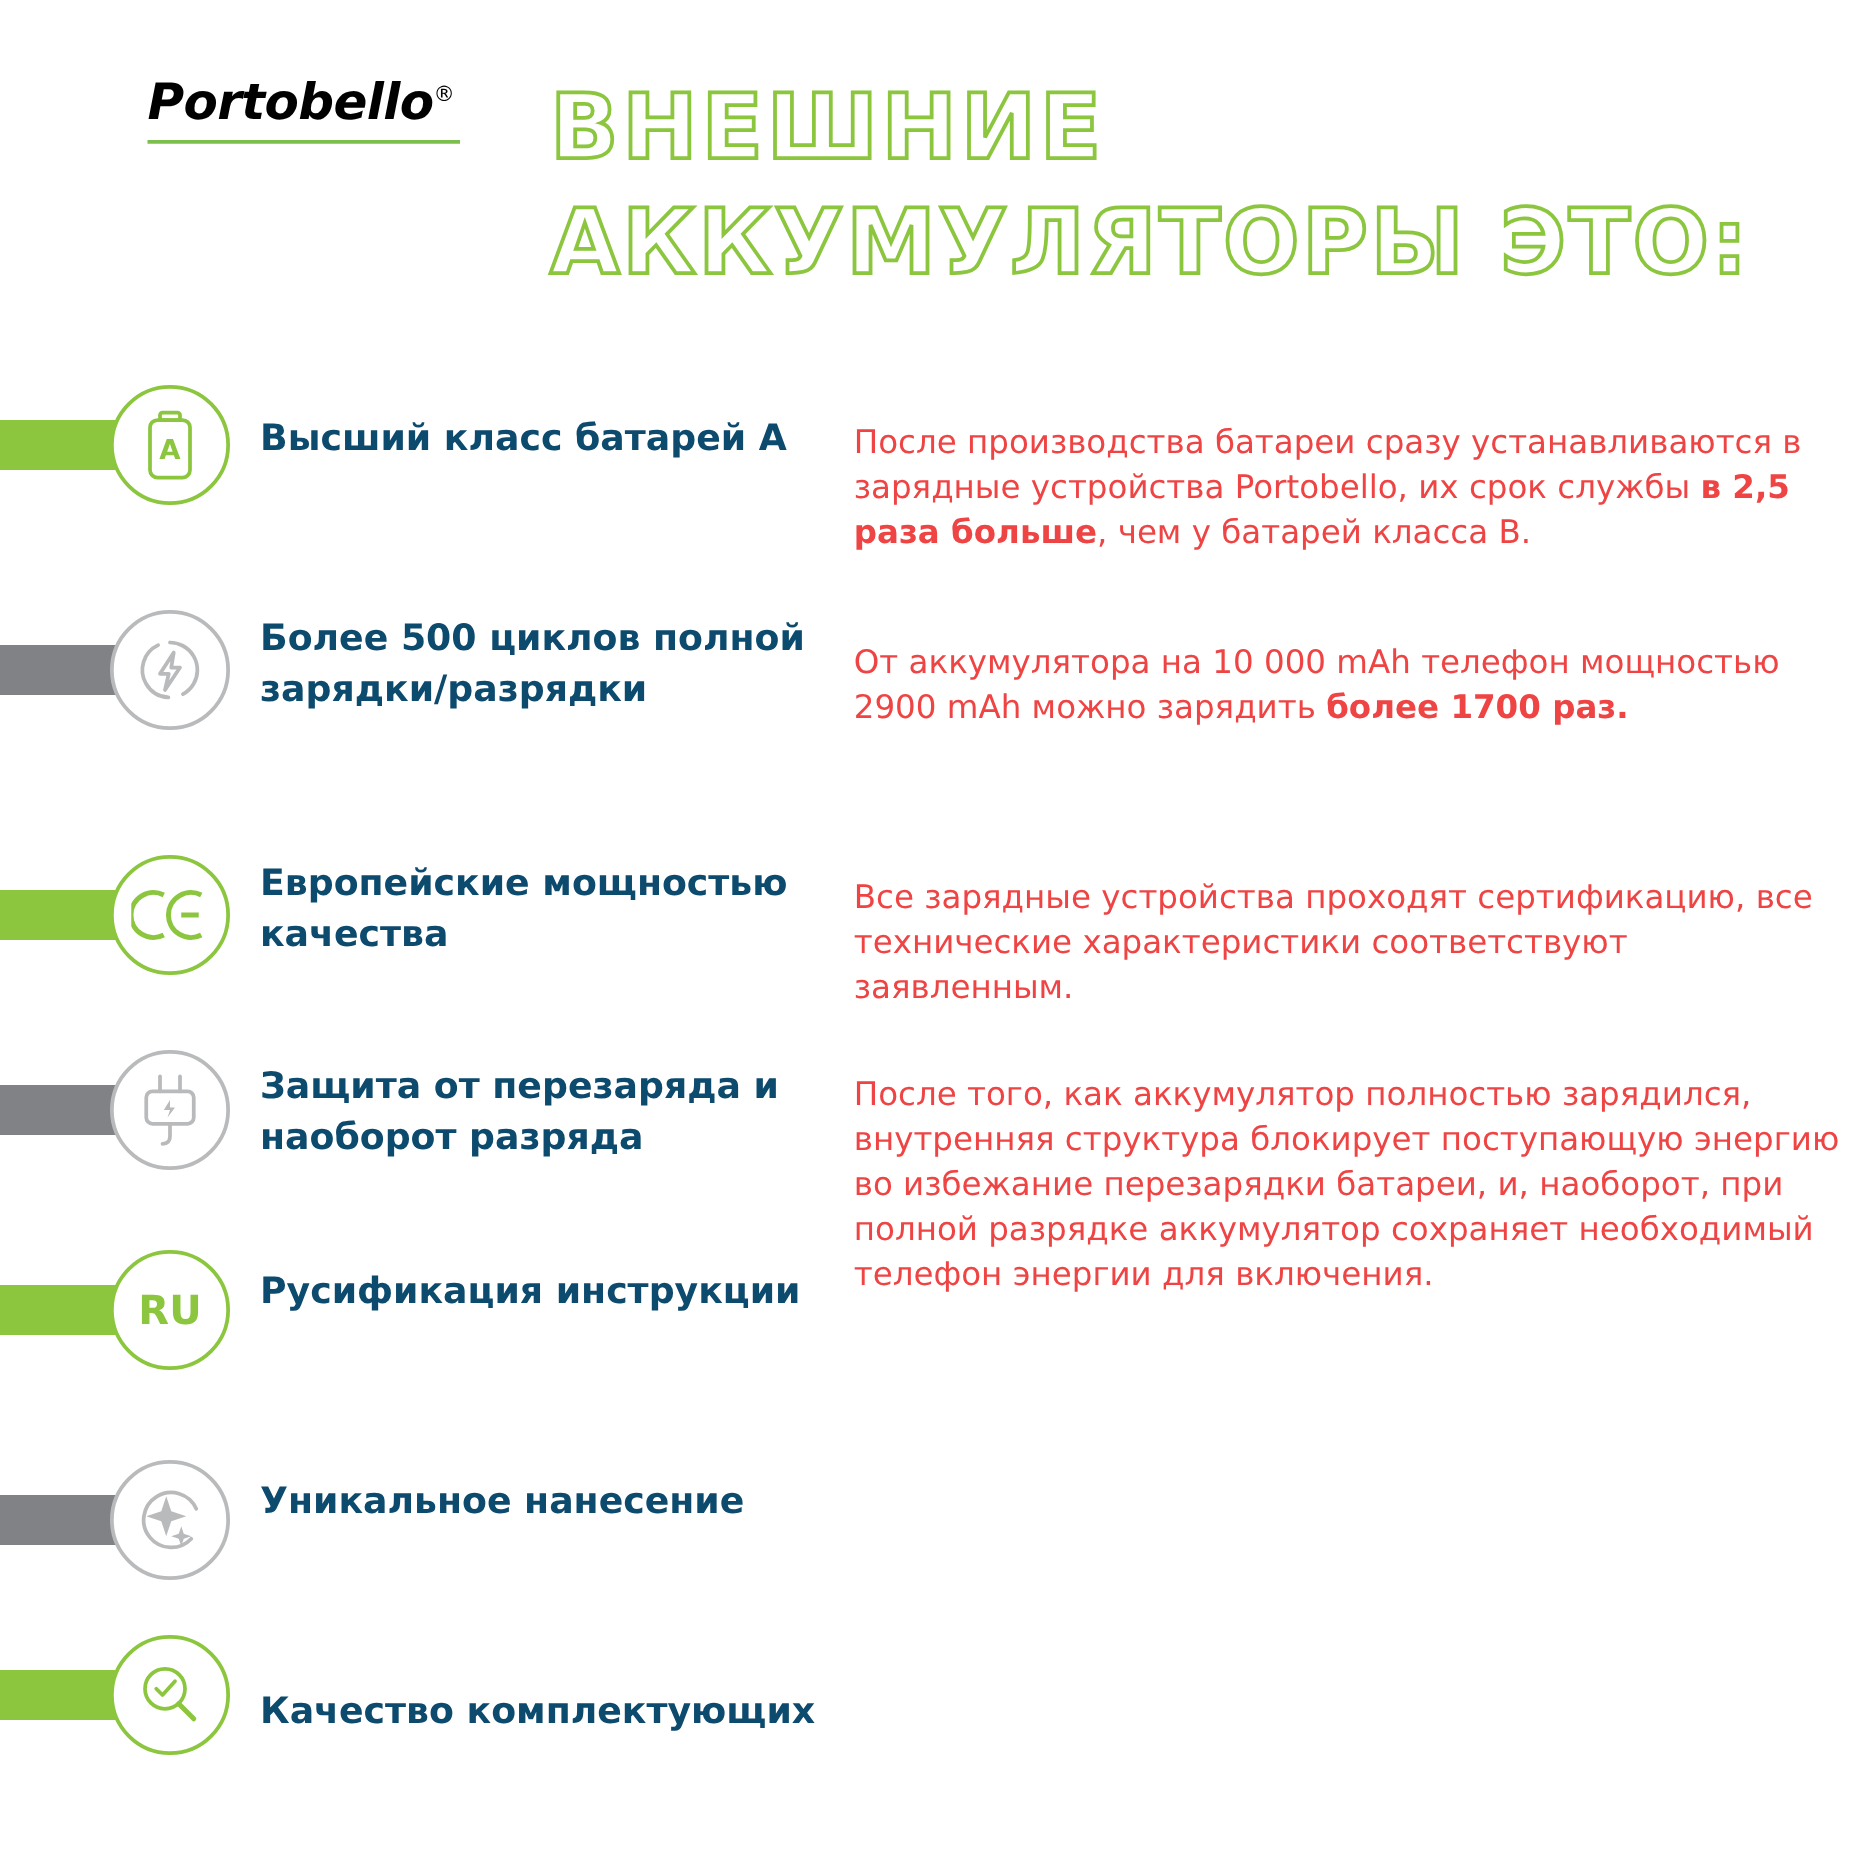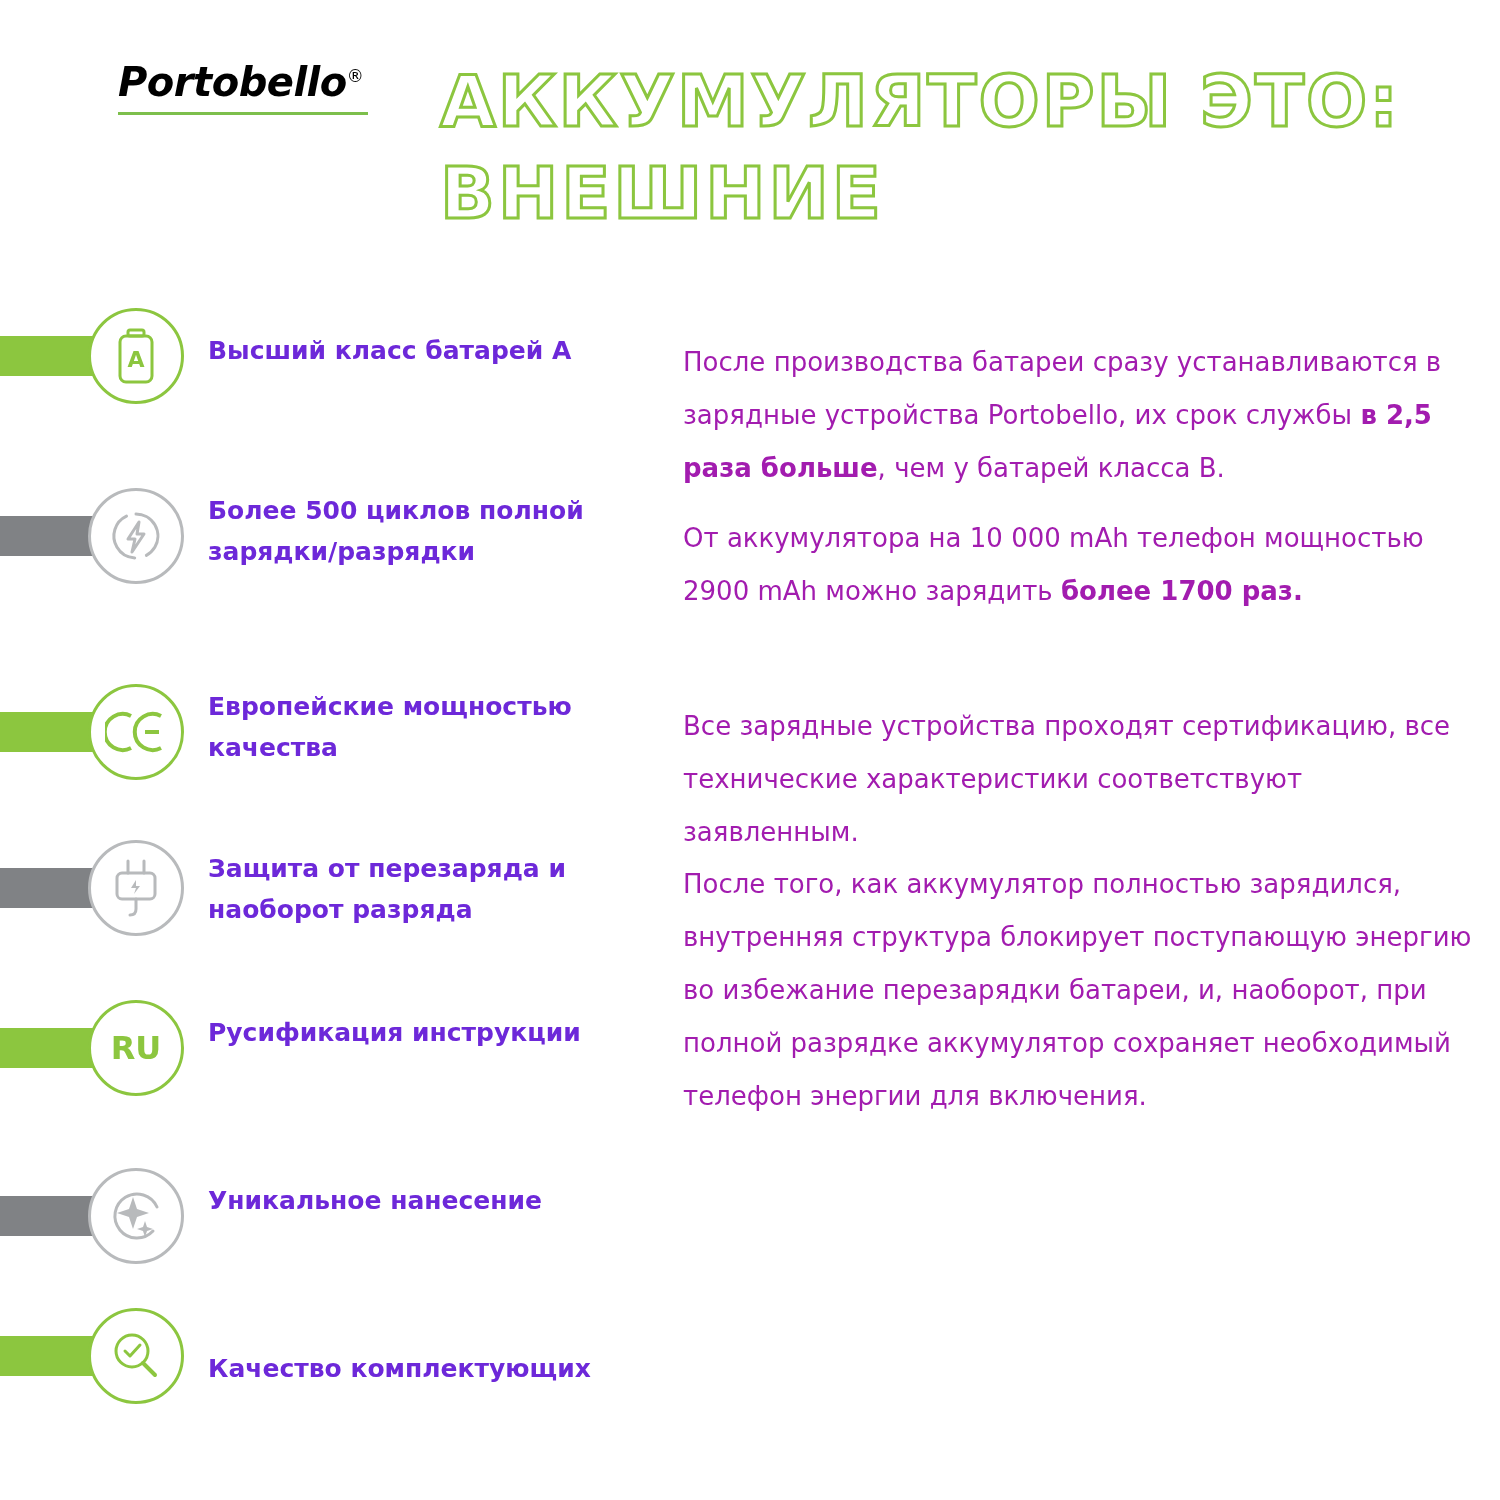--- a/index.html
+++ b/index.html
@@ -107,58 +107,58 @@
     justify-content: center;
   }
   .circle.green { border: 3px solid #8cc63f; }
   .circle.grey  { border: 3px solid #b8babc; }
 
   .feat-title {
     position: absolute;
     left: 208px;
     font-family: "DejaVu Sans", sans-serif;
     font-weight: bold;
-    font-size: 25px;
+    font-size: 29px;
     line-height: 41px;
-    color: #6d28d9;
+    color: #0c4a6e;
     width: 480px;
   }
 
   
   .paras {
     position: absolute;
     left: 683px;
     top: 300px;
     width: 790px;
   }
   .para {
     position: absolute;
     font-family: "DejaVu Sans", sans-serif;
     font-size: 26px;
-    line-height: 53px;
-    color: #a21caf;
+    line-height: 36px;
+    color: #ef4444;
     width: 790px;
   }
   .para b { font-weight: bold; }
 
   svg { display: block; }
 </style>
 </head>
 <body>
 
 <div class="header">
 
   <div class="logo">
     <div class="logo-text"><span>Portobello</span><span class="logo-reg">®</span></div>
     <div class="logo-underline"></div>
   </div>
 
   <div class="title-block">
+    <div class="title-line l1">ВНЕШНИЕ</div>
     <div class="title-line l2">АККУМУЛЯТОРЫ ЭТО:</div>
-    <div class="title-line l1">ВНЕШНИЕ</div>
   </div>
 </div>
 
 <div class="features">
 
   <div class="feature">
     <div class="bar green" style="top:36px;"></div>
     <div class="circle green" style="top:8px;">
       <svg width="52" height="58" viewBox="0 0 52 58">
         <rect x="18" y="3" width="16" height="6" rx="2" fill="none" stroke="#8cc63f" stroke-width="3"></rect>

